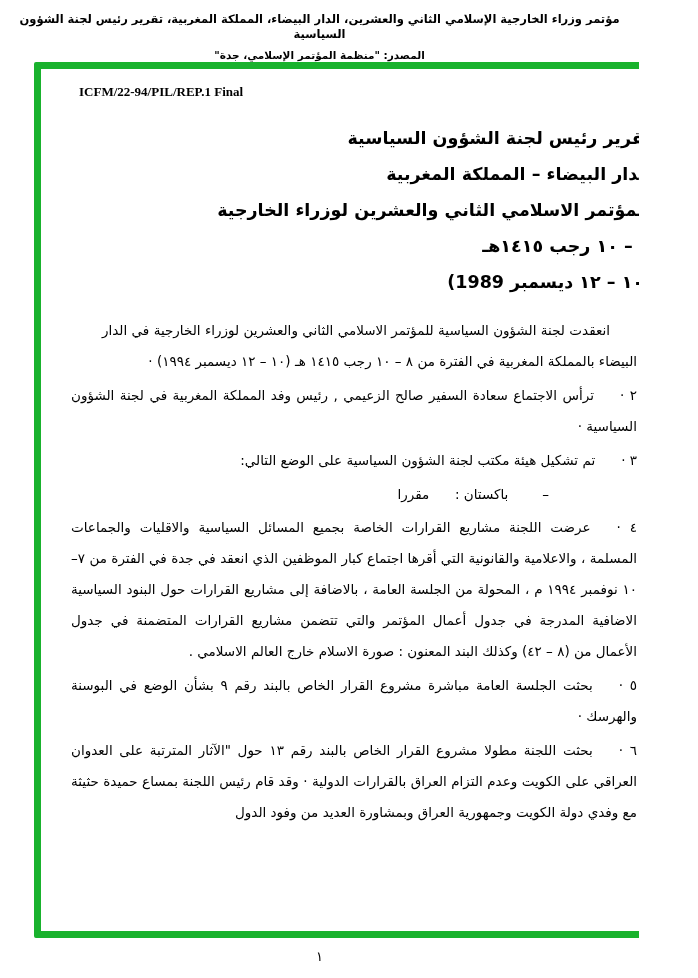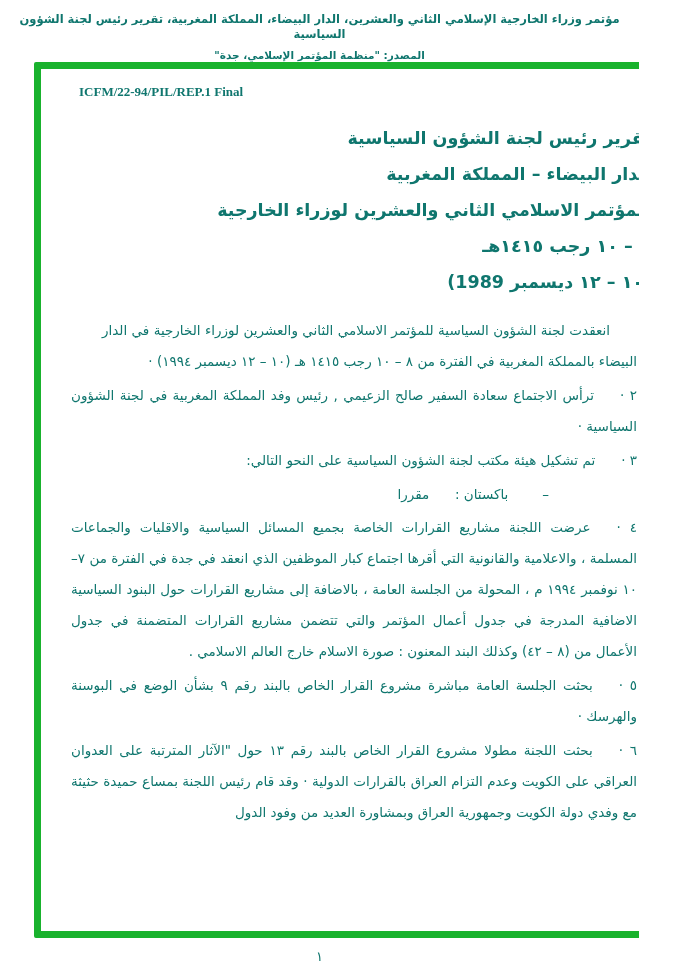--- a/index.html
+++ b/index.html
@@ -1,20 +1,20 @@
 <!DOCTYPE html>
 <html lang="ar"><head>
 <meta charset="utf-8">
 <style>
   html, body { margin:0; padding:0; background:#ffffff; }
   .page {
     position:relative;
     width:639px; height:978px;
     background:#ffffff;
-    color:#0f766e;
+    color:#000000;
     font-family:"DejaVu Sans", sans-serif;
     overflow:hidden;
   }
   
   .src-header {
     position:absolute; top:12px; left:0; right:0;
     direction:rtl; text-align:center; font-weight:bold;
   }
   .src-line1 { font-size:11.5px; line-height:15px; }
   .src-line2 { font-size:10.5px; line-height:14px; margin-top:6px; }
@@ -82,21 +82,21 @@
 
       <p class="para para-first">
         <span>انعقدت لجنة الشؤون السياسية للمؤتمر الاسلامي الثاني والعشرين لوزراء الخارجية في الدار البيضاء بالمملكة المغربية في الفترة من ٨ – ١٠ رجب ١٤١٥ هـ (١٠ – ١٢ ديسمبر ١٩٩٤) ·</span>
       </p>
 
       <p class="para">
         <span class="pnum">٢ ·</span><span>ترأس الاجتماع سعادة السفير صالح الزعيمي , رئيس وفد المملكة المغربية في لجنة الشؤون السياسية ·</span>
       </p>
 
       <p class="para">
-        <span class="pnum">٣ ·</span><span>تم تشكيل هيئة مكتب لجنة الشؤون السياسية على النحو التالي:</span>
+        <span class="pnum">٣ ·</span><span>تم تشكيل هيئة مكتب لجنة الشؤون السياسية على الوضع التالي:</span>
       </p>
 
       <div>
         <div class="sub-item">
           <span class="sub-dash">–</span><span>باكستان :&nbsp;&nbsp;&nbsp;&nbsp;&nbsp;&nbsp;مقررا</span>
         </div>
       </div>
 
       <p class="para">
         <span class="pnum">٤ ·</span><span>عرضت اللجنة مشاريع القرارات الخاصة بجميع المسائل السياسية والاقليات والجماعات المسلمة ، والاعلامية والقانونية التي أقرها اجتماع كبار الموظفين الذي انعقد في جدة في الفترة من ٧–١٠ نوفمبر ١٩٩٤ م ، المحولة من الجلسة العامة ، بالاضافة إلى مشاريع القرارات حول البنود السياسية الاضافية المدرجة في جدول أعمال المؤتمر والتي تتضمن مشاريع القرارات المتضمنة في جدول الأعمال من (٨ – ٤٢) وكذلك البند المعنون : صورة الاسلام خارج العالم الاسلامي .</span>

